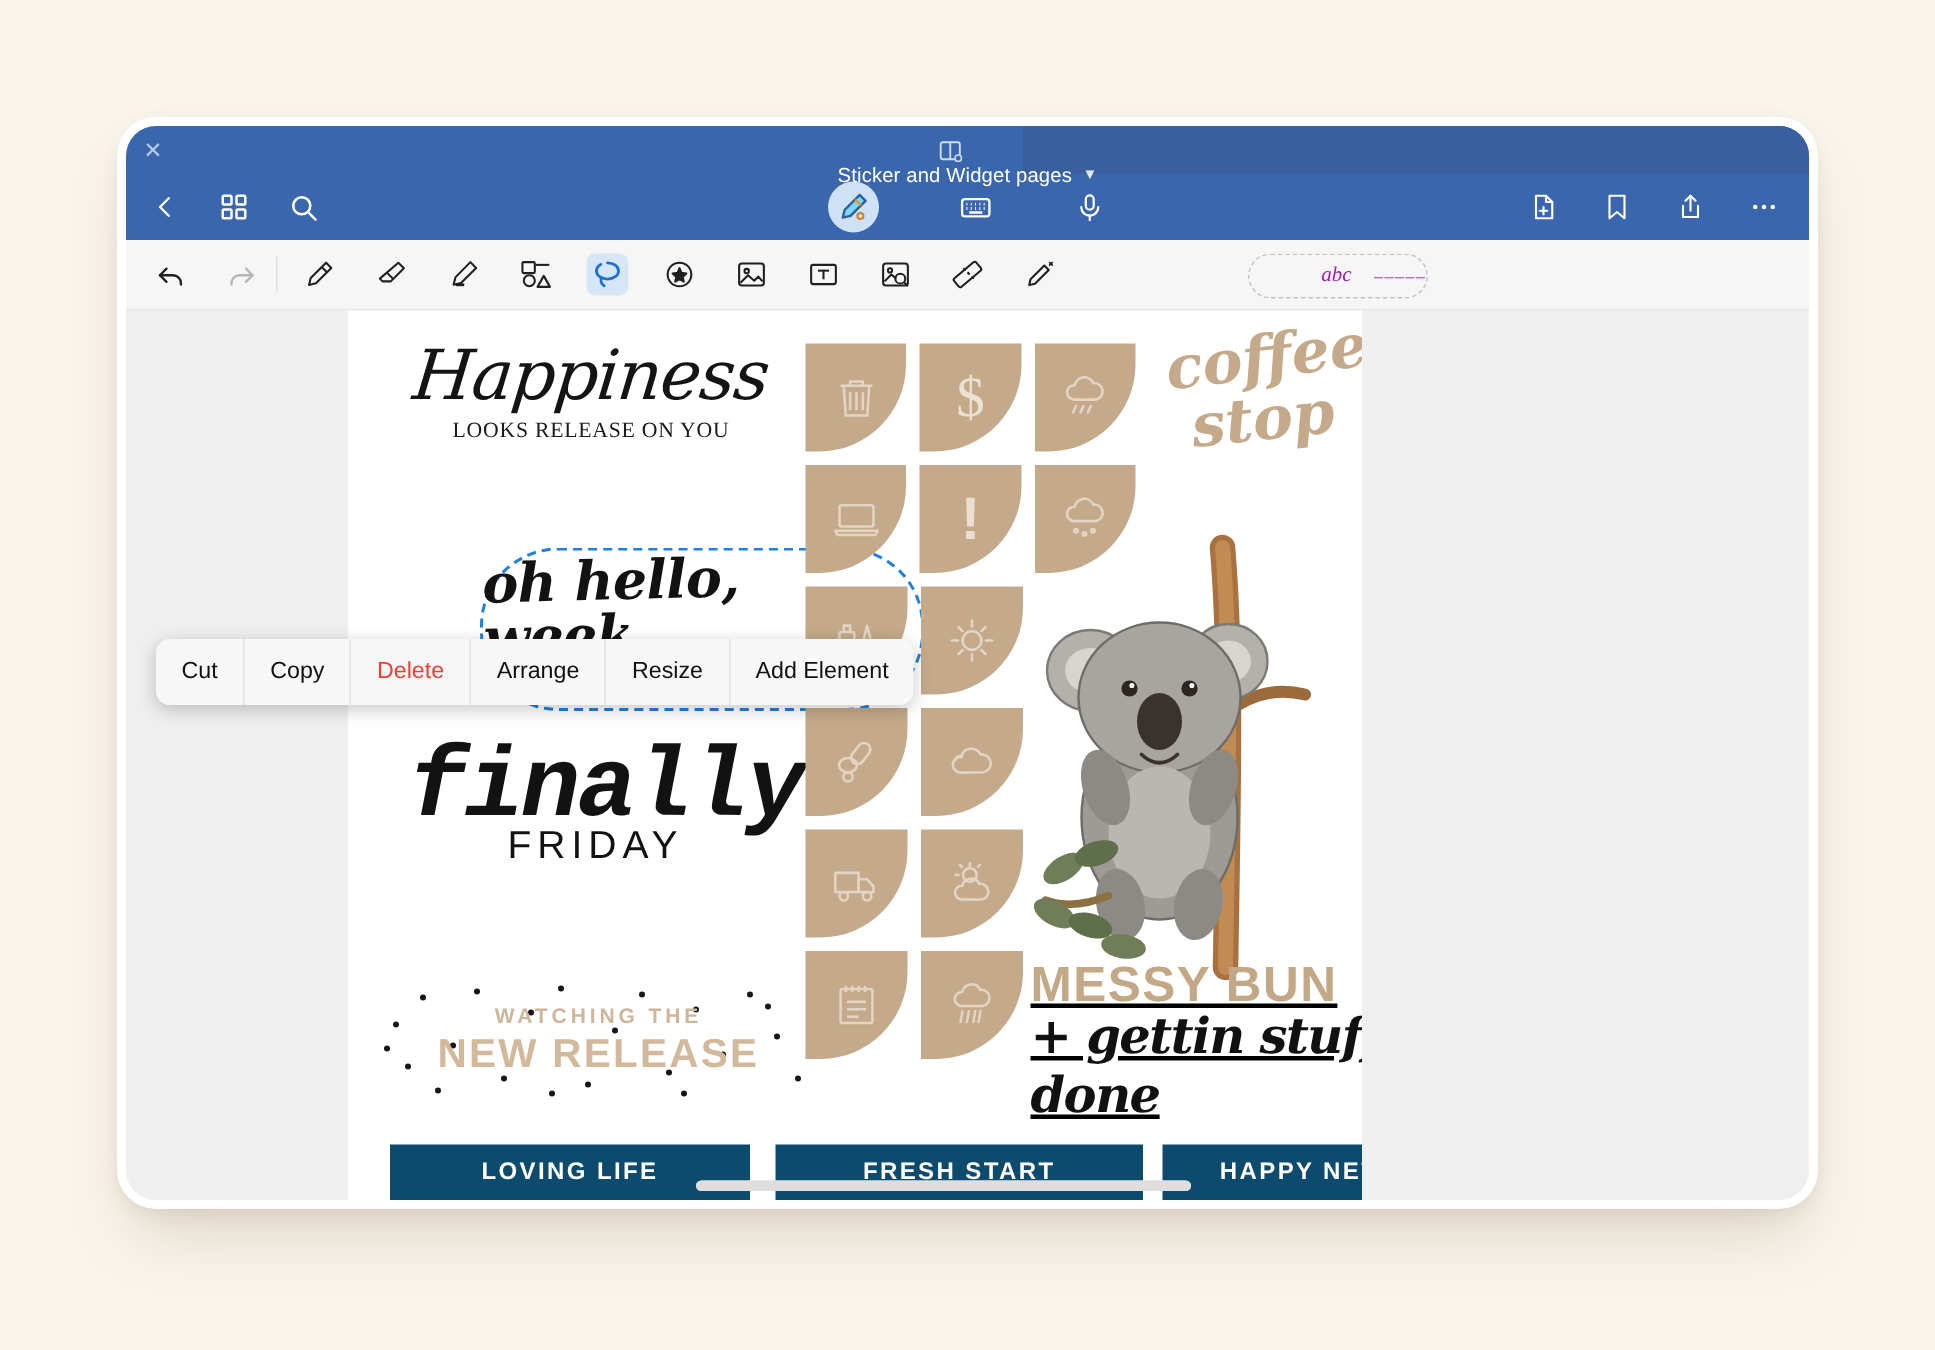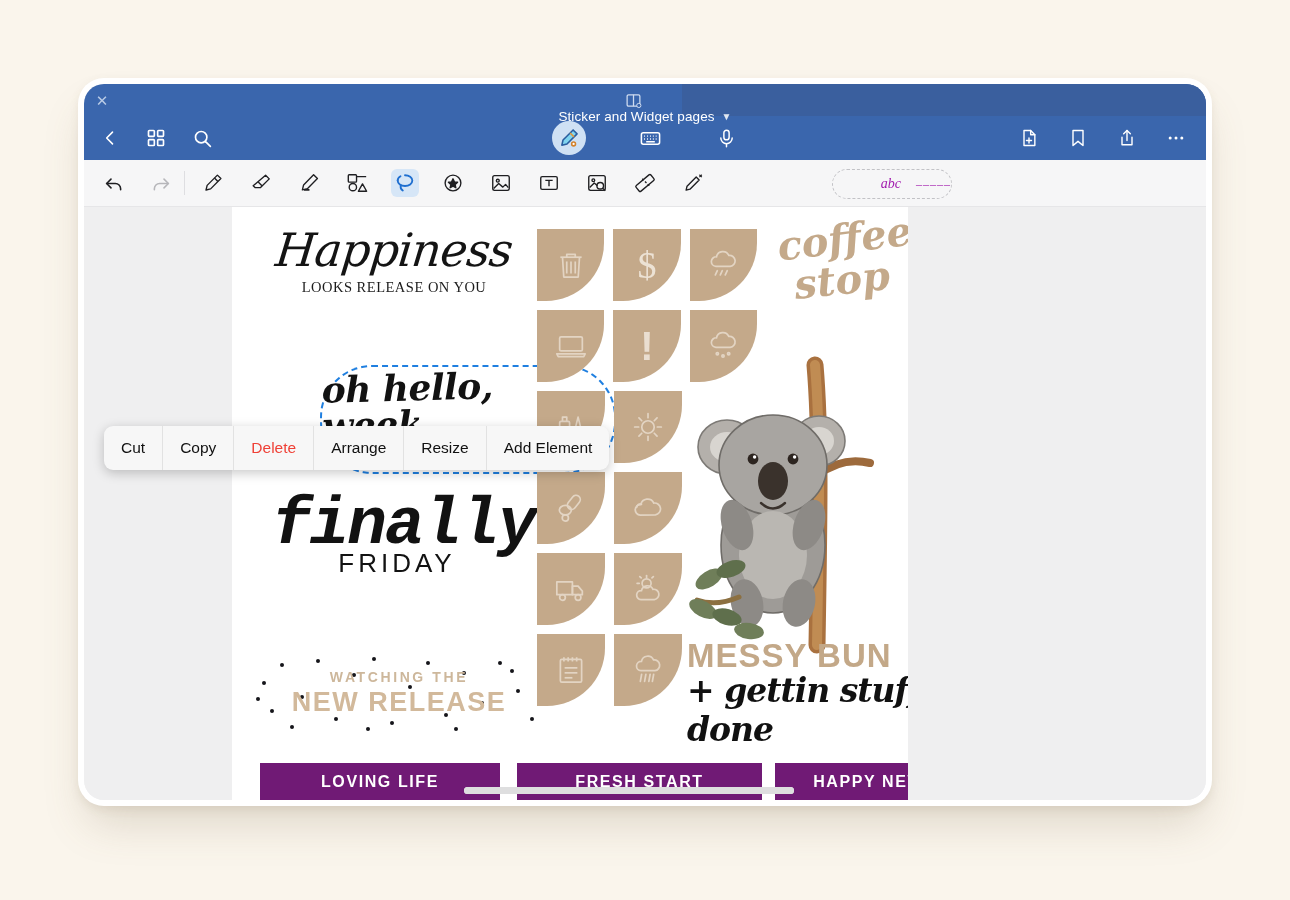--- a/index.html
+++ b/index.html
@@ -148,21 +148,21 @@
     font-family:"Liberation Sans", sans-serif;font-weight:700;font-size:14px;
     color:#cdb79b;letter-spacing:2.6px;
   }
   .s-release .t2{
     font-family:"Liberation Sans", sans-serif;font-weight:700;font-size:27px;
     color:#d2b99b;letter-spacing:1.5px;margin-top:2px;
   }
 
   
   .banner{
-    position:absolute;height:38px;background:#701a75;
+    position:absolute;height:38px;background:#0c4a6e;
     display:flex;align-items:center;justify-content:center;
   }
   .banner span{
     color:#fff;font-family:"Liberation Sans", sans-serif;font-weight:700;
     font-size:16px;letter-spacing:1.6px;
   }
   .b1{left:28px;bottom:0;width:240px;}
   .b2{left:285px;bottom:0;width:245px;}
   .b3{left:543px;bottom:0;width:244px;}
 
@@ -190,21 +190,21 @@
     font-family:"DejaVu Serif", serif;font-style:italic;font-weight:700;
     color:#c4a98a;line-height:.92;
   }
   .s-coffee .w1{font-size:40px;transform:rotate(-7deg);display:block;}
   .s-coffee .w2{font-size:40px;transform:rotate(-6deg);display:block;margin-top:4px;}
   
   .s-koala{left:455px;top:148px;}
   
   .s-tea{left:672px;top:166px;}
   
-  .s-bun{left:455px;top:430px;width:300px;}
+  .s-bun{left:455px;top:430px;width:300px;text-decoration:underline;}
   .s-bun .t1{
     font-family:"Liberation Sans", sans-serif;font-weight:700;font-size:33px;
     color:#c3a888;letter-spacing:1px;
   }
   .s-bun .t2{
     font-family:"DejaVu Serif", serif;font-style:italic;font-weight:700;
     font-size:33px;color:#111;margin-top:-4px;letter-spacing:-1px;
   }
 
   

